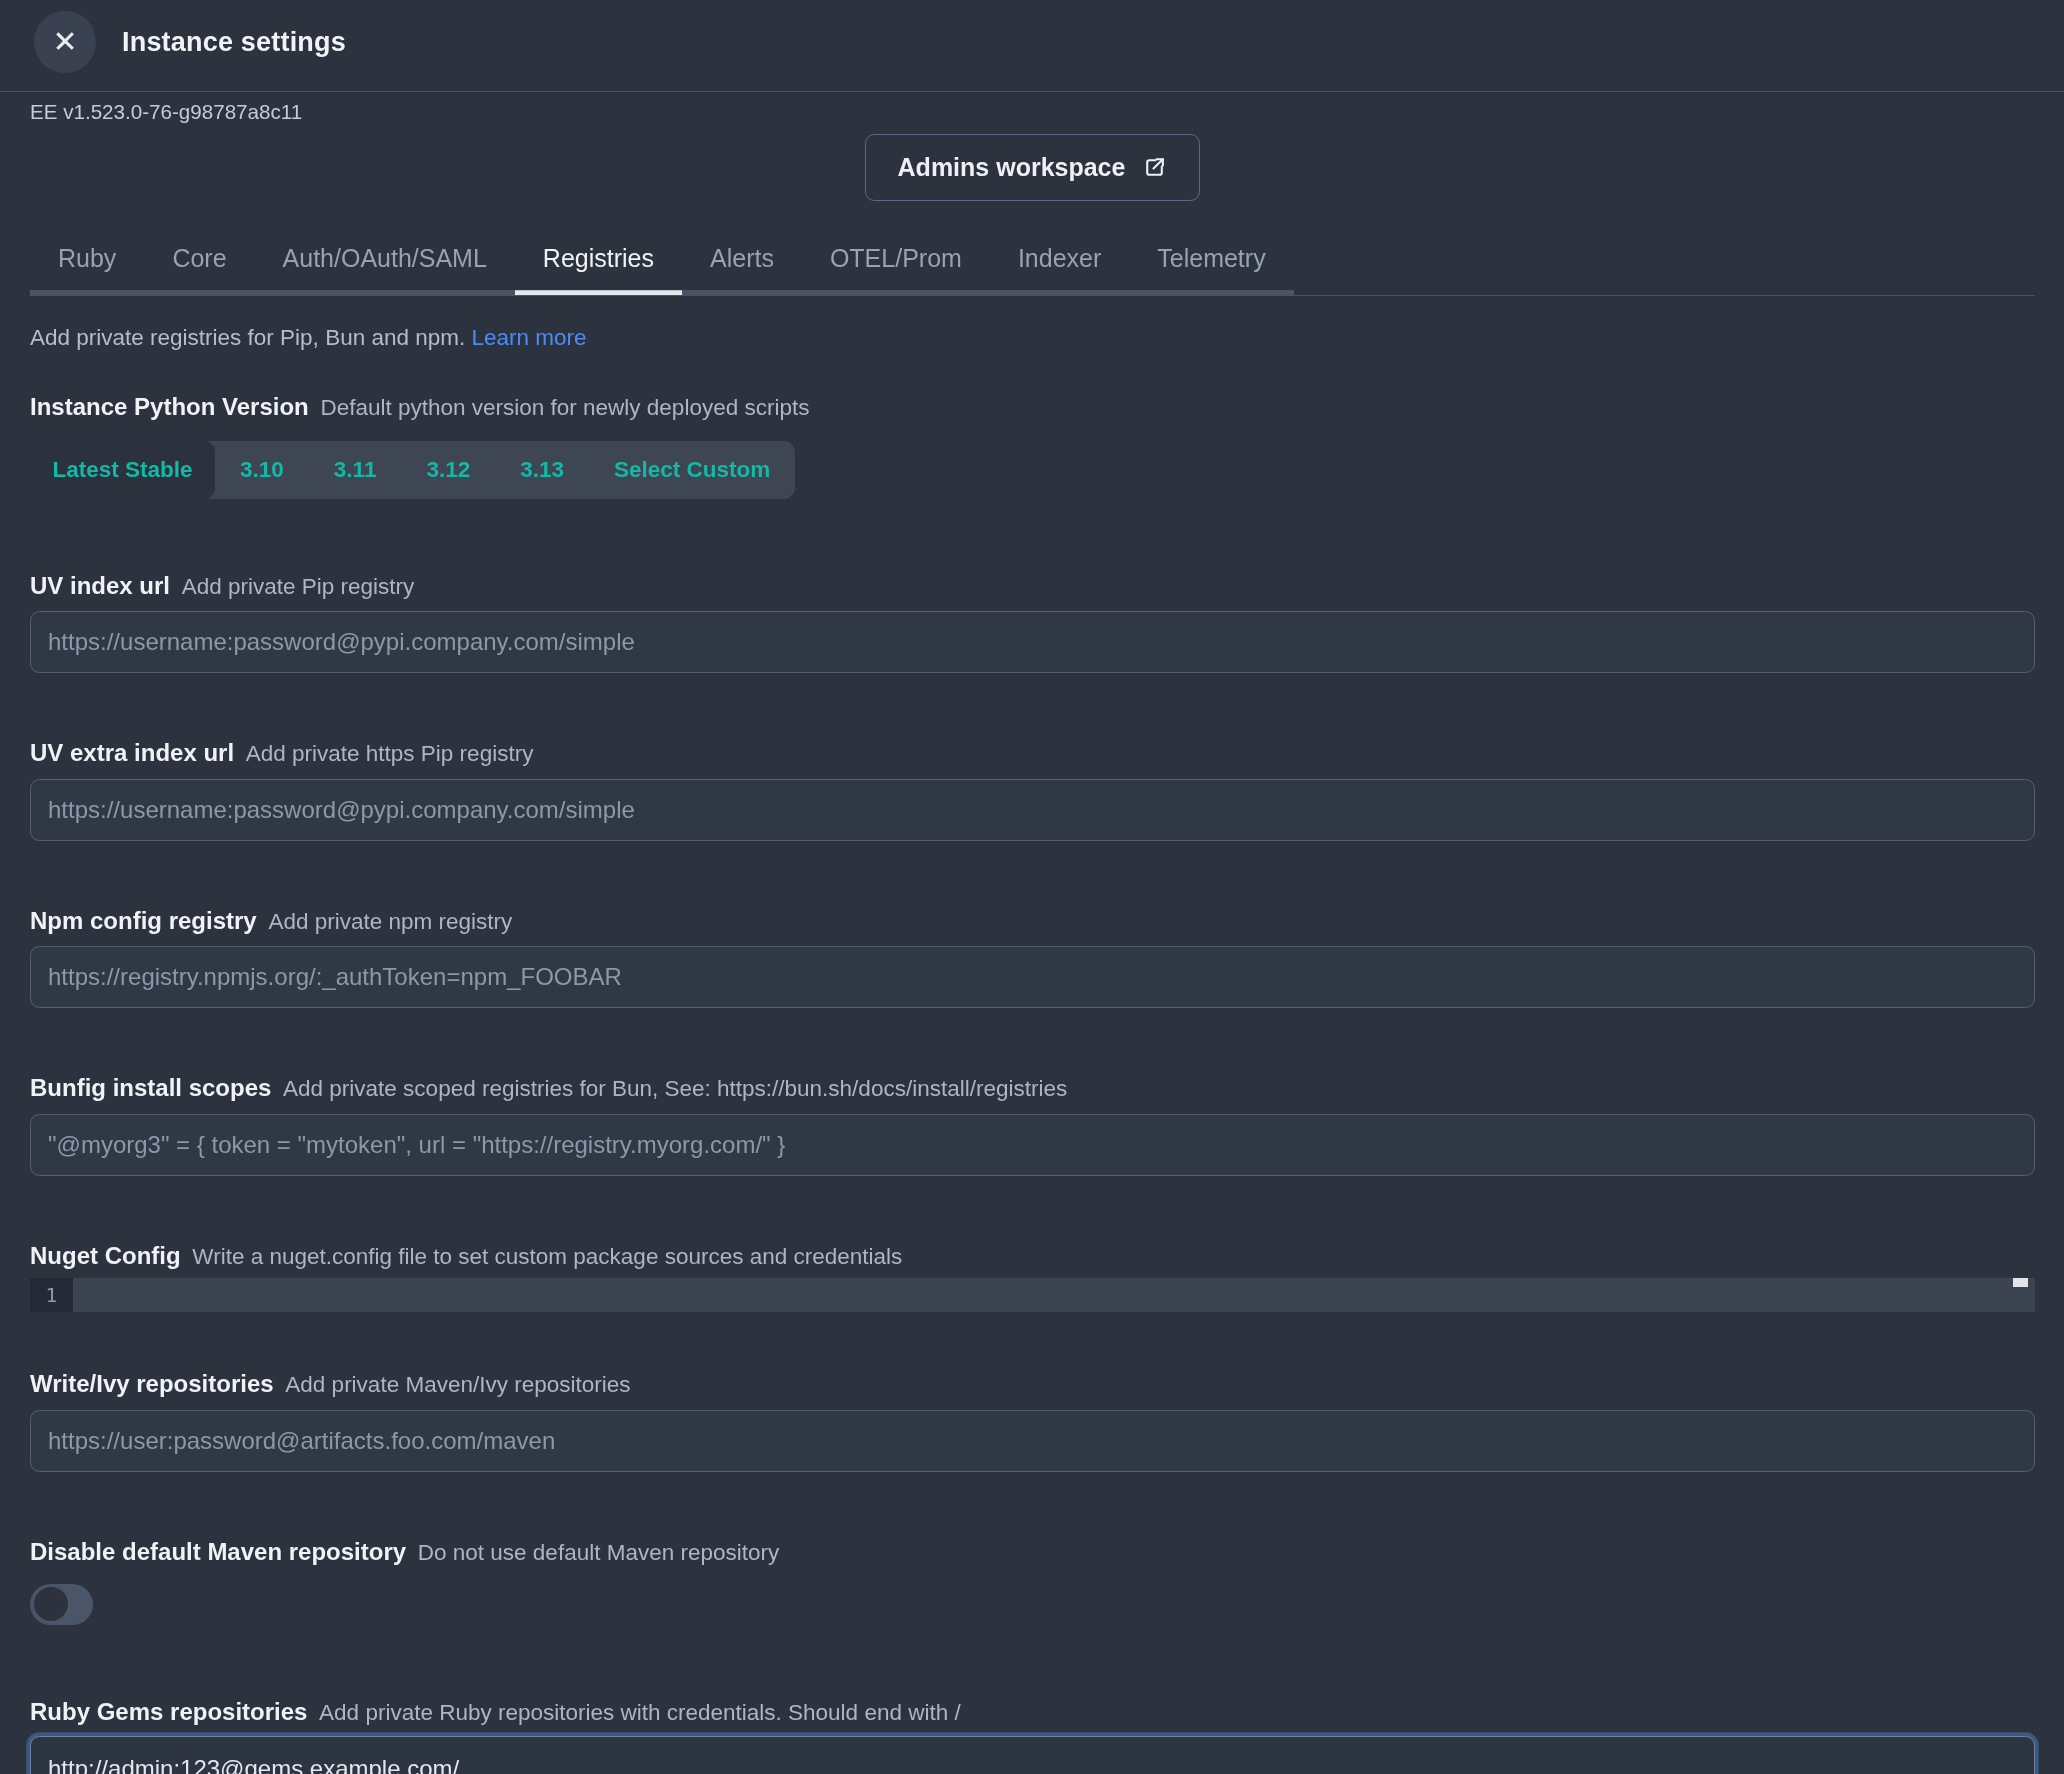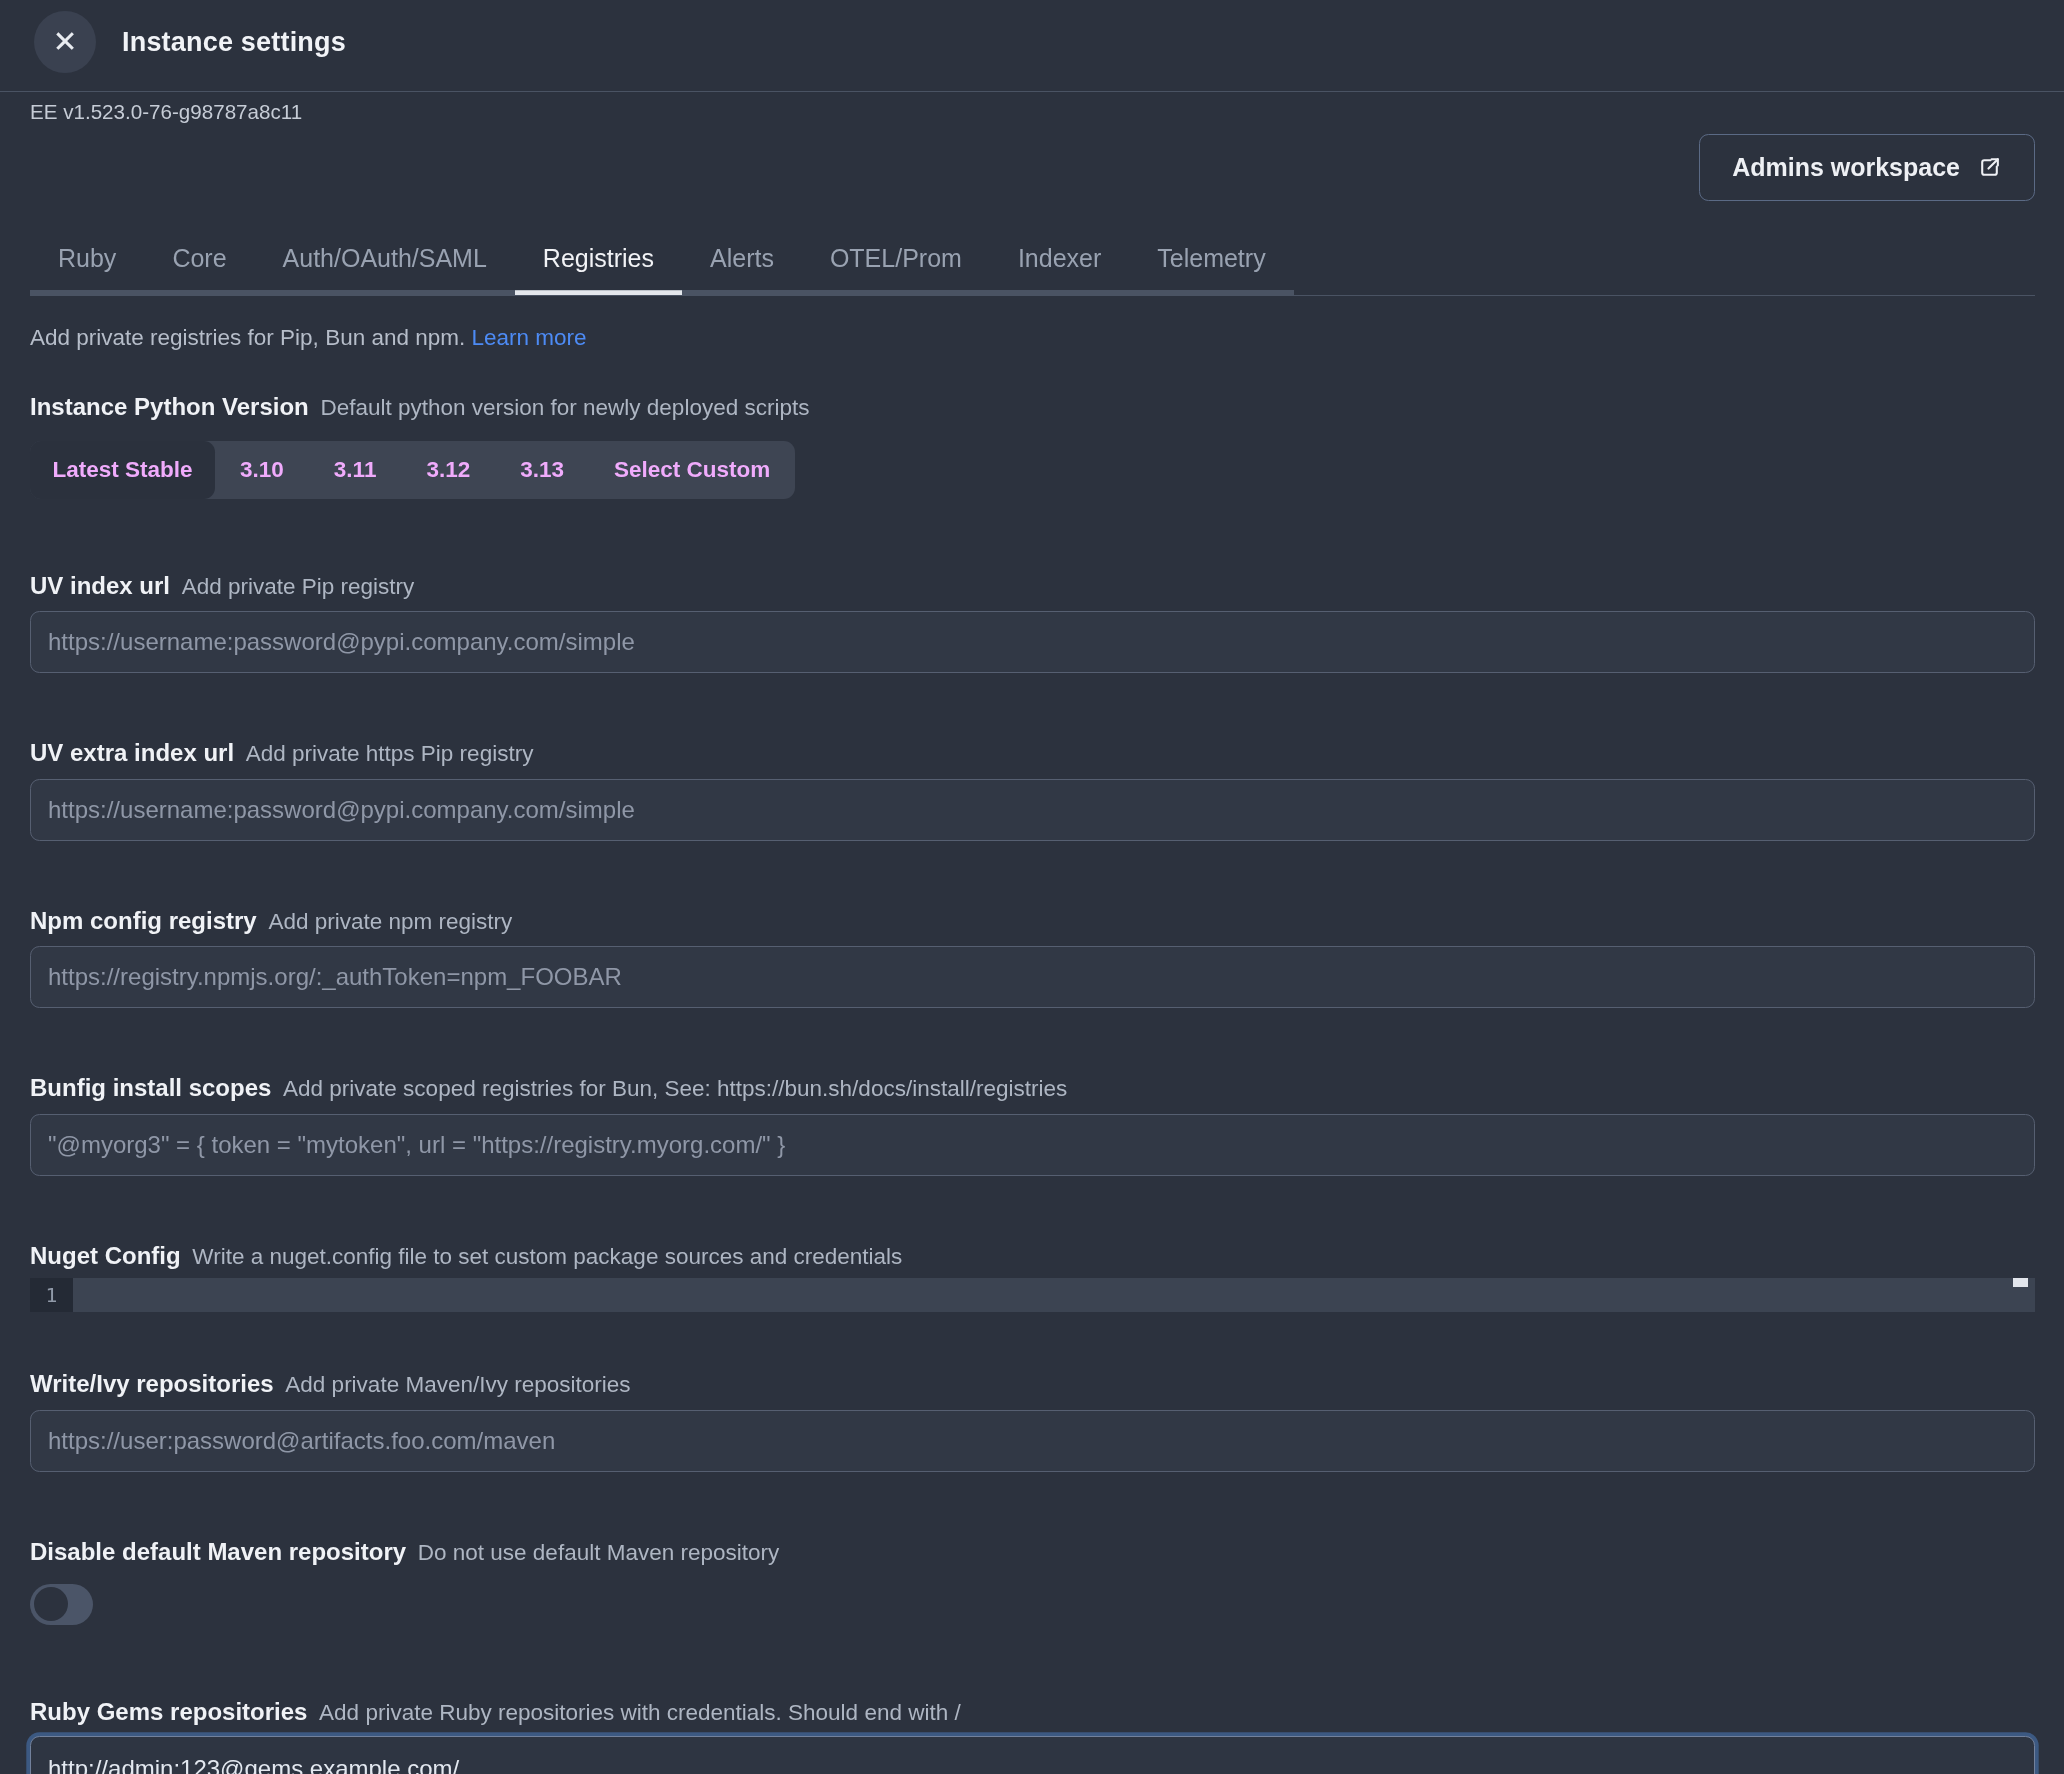--- a/index.html
+++ b/index.html
@@ -39,21 +39,21 @@
   
   .peek { height: 6.6px; overflow: hidden; padding-left: 34px; }
   .peek span { display: block; margin-top: -28px; font-size: 28px; font-weight: 700; color: #c9cfd9; }
   .divider { border-top: 0.9px solid #4a5363; }
 
   
   .content { padding: 0 30px; }
 
   .version-text { margin-top: 7.5px; font-size: 20.6px; color: #c6ccd6; line-height: 26px; }
 
-  .workspace-row { margin-top: 9.4px; display: flex; justify-content: flex-end; }
+  .workspace-row { margin-top: 9.4px; display: flex; justify-content: center; }
   .workspace-btn {
     height: 67px;
     display: inline-flex; align-items: center; gap: 17px;
     padding: 0 32px;
     background: transparent;
     border: 1.9px solid #5b6a85;
     border-radius: 9.4px;
     color: #eef0f4;
     font-size: 25px; font-weight: 700;
     font-family: "Liberation Sans", sans-serif;
@@ -92,21 +92,21 @@
   .seg-group {
     margin-top: 17px;
     display: inline-flex; align-items: stretch;
     background: #3e4553;
     border-radius: 11.2px;
     height: 58px;
   }
   .seg {
     display: flex; align-items: center;
     padding: 0 25px;
-    font-size: 22.5px; font-weight: 700; color: #f0abfc;
+    font-size: 22.5px; font-weight: 700; color: #14b8a6;
     cursor: pointer; white-space: nowrap;
     border-radius: 11.2px;
   }
   .seg.selected { background: #2b313d; padding: 0 22.5px; }
 
   
   .field { margin-top: 66px; }
   .field.first { margin-top: 73px; }
   .field.tight { margin-top: 58px; }
   .field.after-toggle { margin-top: 73px; }

